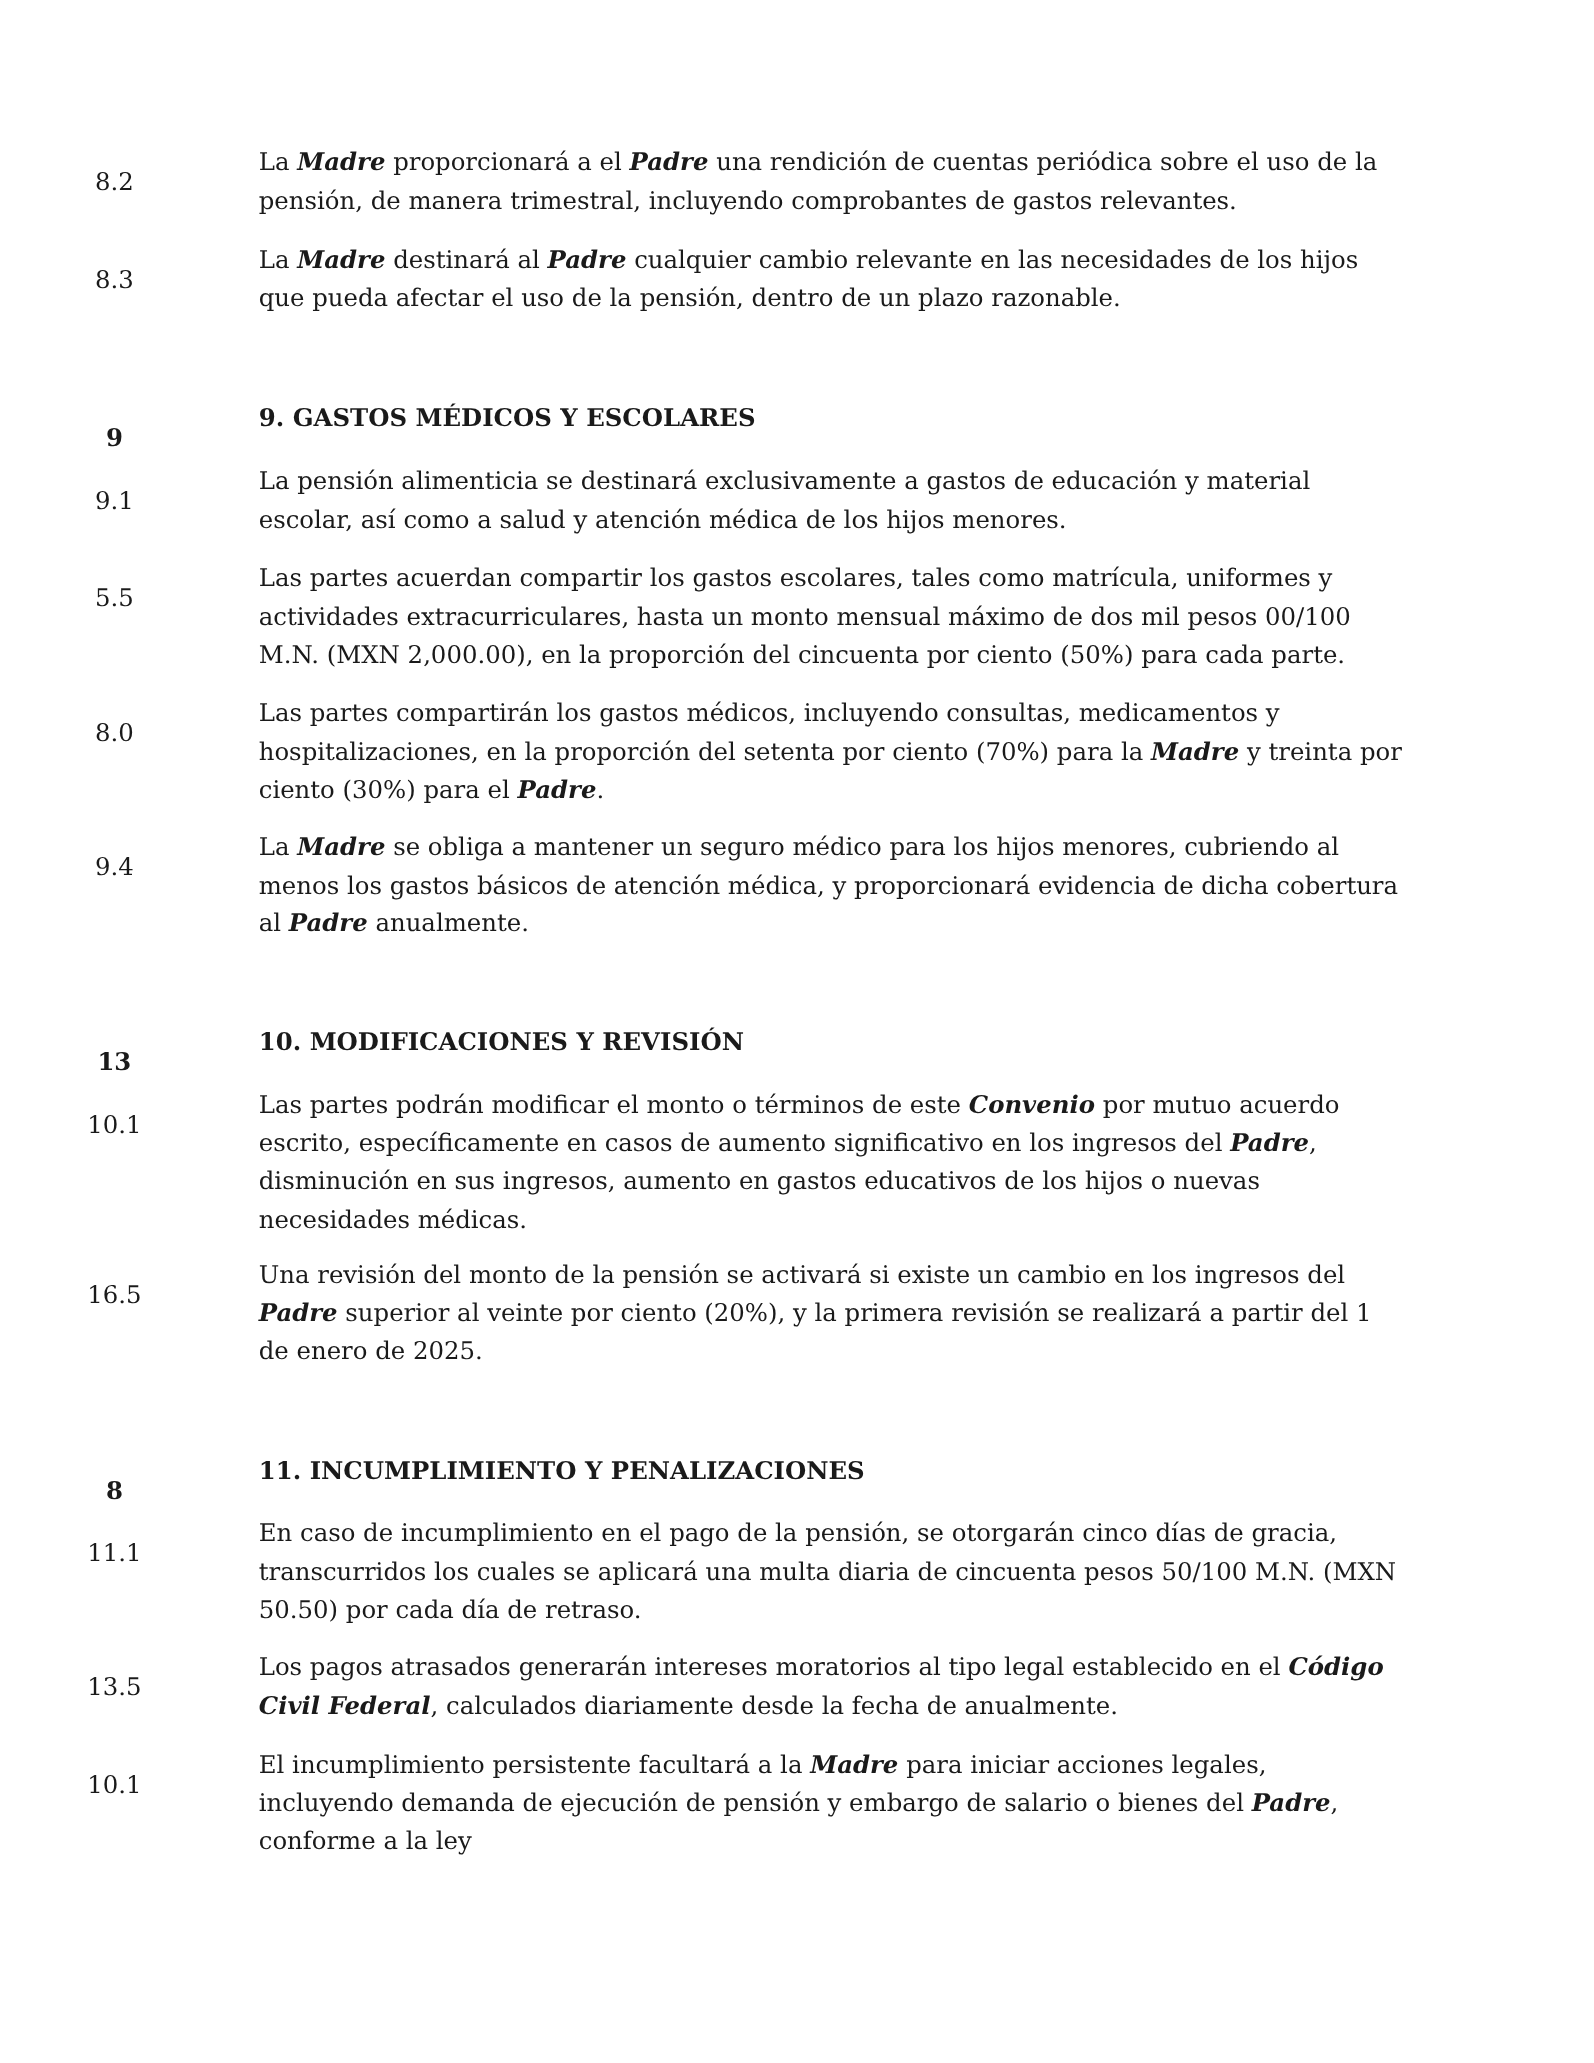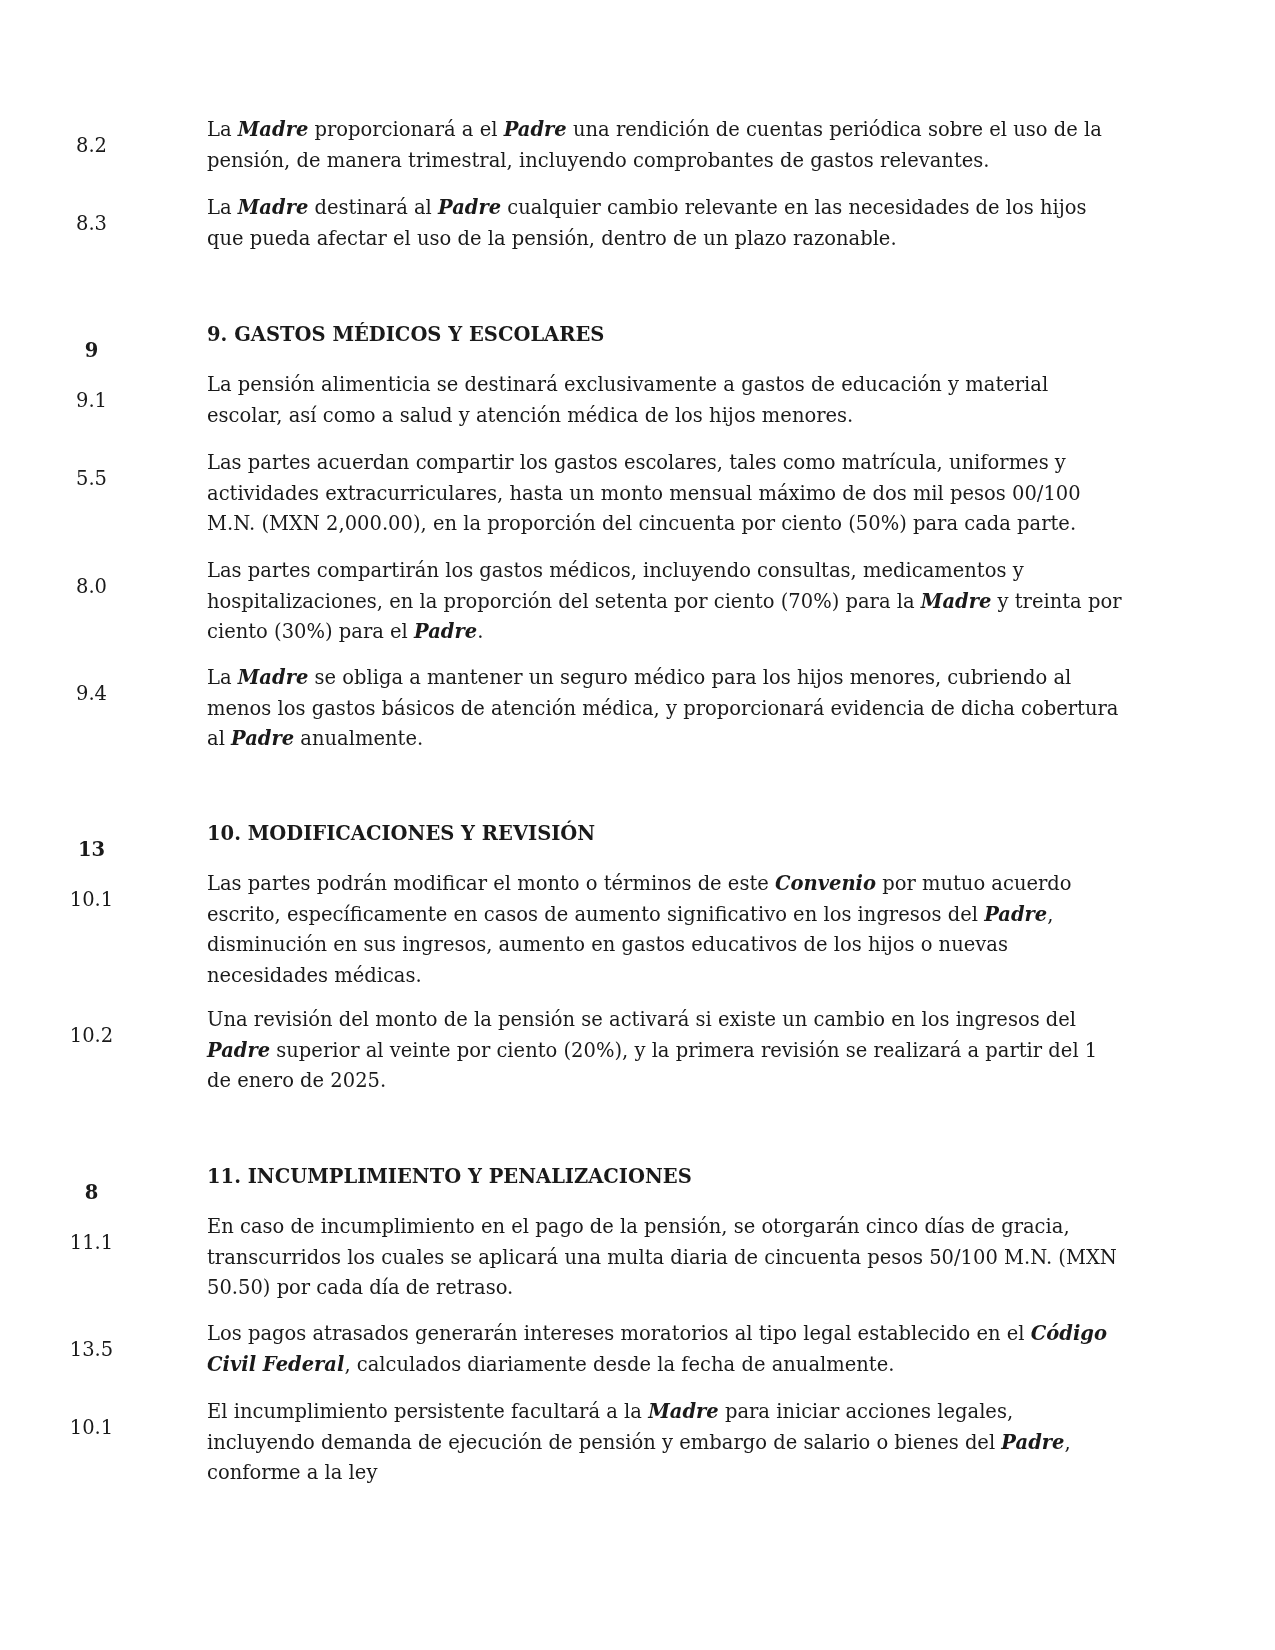--- a/index.html
+++ b/index.html
@@ -56,21 +56,21 @@
     <div class="num">13</div>
     <div class="text">10. MODIFICACIONES Y REVISIÓN</div>
   </div>
 
   <div class="item" style="top:869px">
     <div class="num">10.1</div>
     <div class="text"><span>Las partes podrán modificar el monto o términos de este </span><b>Convenio</b><span> por mutuo acuerdo escrito, específicamente en casos de aumento significativo en los ingresos del </span><b>Padre</b><span>, disminución en sus ingresos, aumento en gastos educativos de los hijos o nuevas necesidades médicas.</span></div>
   </div>
 
   <div class="item" style="top:1005px">
-    <div class="num">10.2</div>
+    <div class="num">16.5</div>
     <div class="text"><span>Una revisión del monto de la pensión se activará si existe un cambio en los ingresos del </span><b>Padre</b><span> superior al veinte por ciento (20%), y la primera revisión se realizará a partir del 1 de enero de 2025.</span></div>
   </div>
 
   <div class="item heading" style="top:1162px">
     <div class="num">8</div>
     <div class="text">11. INCUMPLIMIENTO Y PENALIZACIONES</div>
   </div>
 
   <div class="item" style="top:1212px">
     <div class="num">11.1</div>

